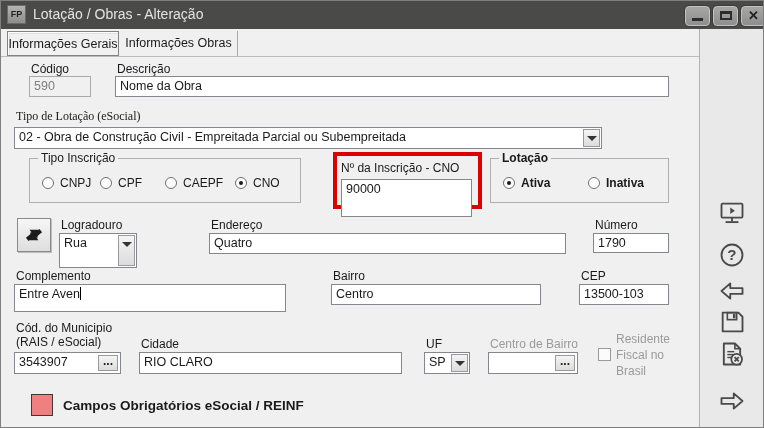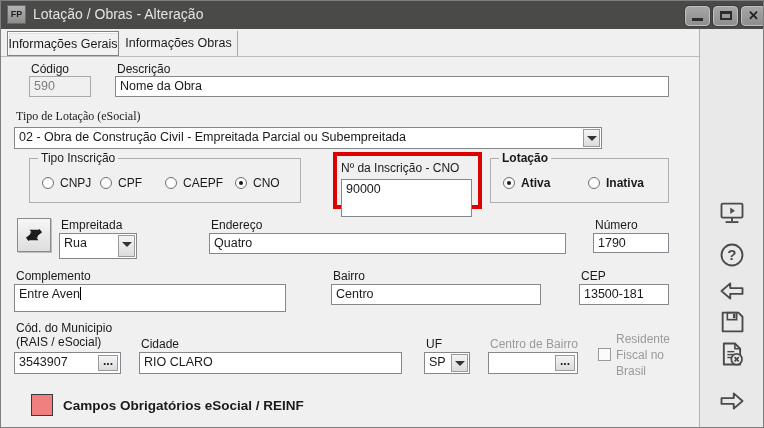--- a/index.html
+++ b/index.html
@@ -144,40 +144,40 @@
       <span class="radio-lbl bold">Inativa</span>
     </div>
   </div>
 
   <div class="swap-btn">
     <svg width="24" height="24" viewBox="0 0 24 24" style="position:absolute;left:4px;top:4px;">
       <path d="M4 9 h8 V5 l7 6 -7 6 v-4 H4 z" fill="#1c1c1c" transform="rotate(-40 12 12)"></path>
       <path d="M4 9 h8 V5 l7 6 -7 6 v-4 H4 z" fill="#1c1c1c" transform="rotate(140 12 12)"></path>
     </svg>
   </div>
-  <div class="lbl" style="left:60px; top:217px;">Empreitada</div>
-  <div class="tb" style="left:58px; top:232px; width:78px; height:26px;">
+  <div class="lbl" style="left:60px; top:217px;">Logradouro</div>
+  <div class="tb" style="left:58px; top:232px; width:78px; height:35px;">
     <span>Rua</span>
     <div class="dd-btn">
         <div class="dd-arrow"></div>
       </div>
   </div>
   <div class="lbl" style="left:210px; top:217px;">Endereço</div>
   <div class="tb" style="left:208px; top:232px; width:357px; height:21px;">Quatro</div>
   <div class="lbl" style="left:594px; top:217px;">Número</div>
   <div class="tb" style="left:592px; top:232px; width:76px; height:20px;">1790</div>
 
   <div class="lbl" style="left:15px; top:268px;">Complemento</div>
   <div class="tb" style="left:13px; top:283px; width:272px; height:28px;">
     <span>Entre Aven</span><span class="caret"></span>
   </div>
   <div class="lbl" style="left:332px; top:268px;">Bairro</div>
   <div class="tb" style="left:330px; top:283px; width:210px; height:21px;">Centro</div>
   <div class="lbl" style="left:580px; top:268px;">CEP</div>
-  <div class="tb" style="left:578px; top:283px; width:90px; height:21px;">13500-181</div>
+  <div class="tb" style="left:578px; top:283px; width:90px; height:21px;">13500-103</div>
 
   <div class="lbl" style="left:15px; top:320px;">Cód. do Municipio</div>
   <div class="lbl" style="left:15px; top:334px;">(RAIS / eSocial)</div>
   <div class="tb" style="left:13px; top:351px; width:107px; height:22px;">
     <span>3543907</span>
     <div class="browse-btn">...</div>
   </div>
   <div class="lbl" style="left:140px; top:336px;">Cidade</div>
   <div class="tb" style="left:138px; top:351px; width:263px; height:22px;">RIO CLARO</div>
   <div class="lbl" style="left:425px; top:336px;">UF</div>

